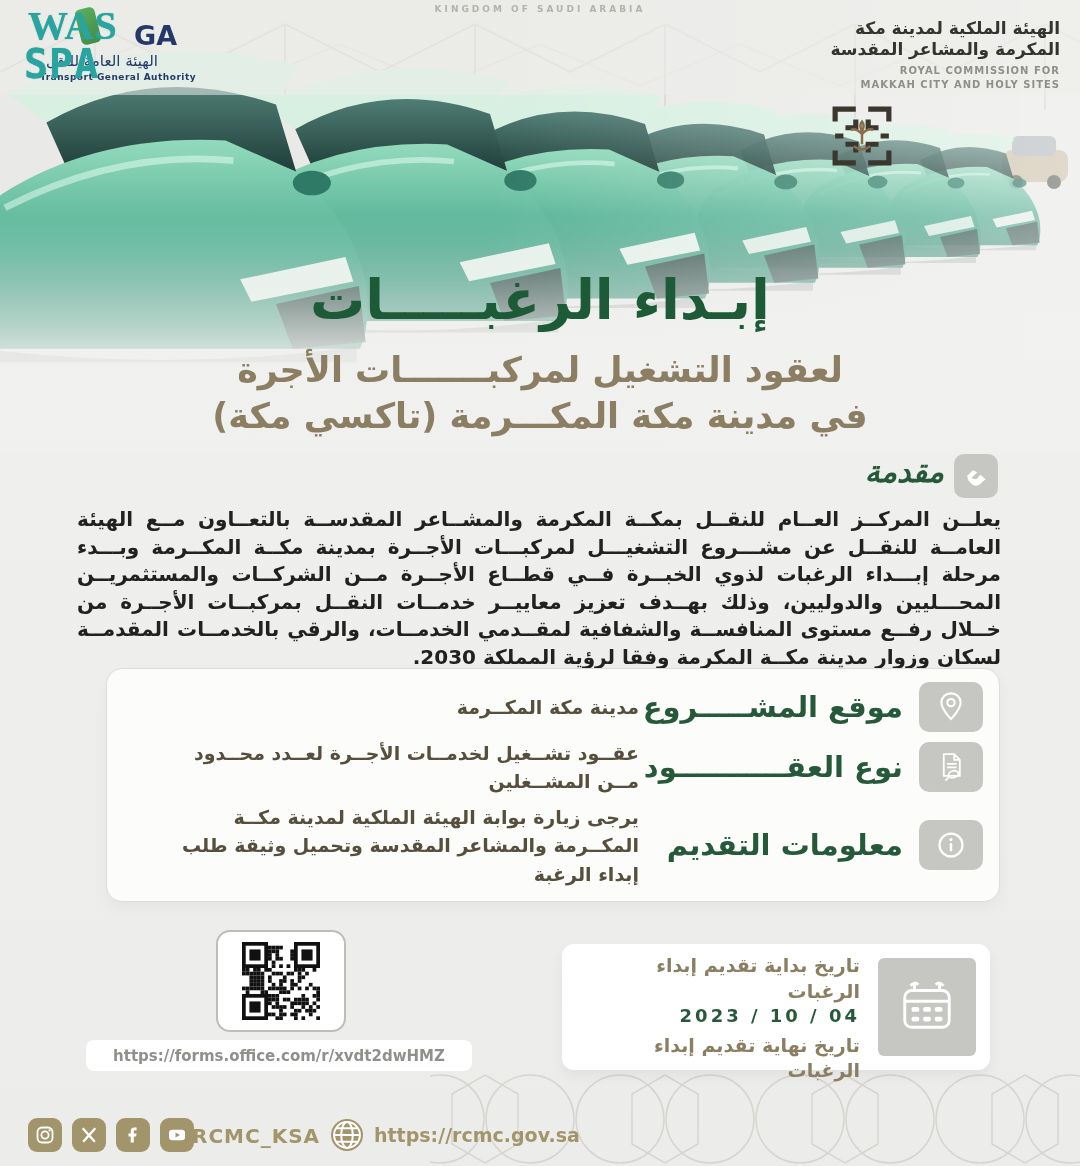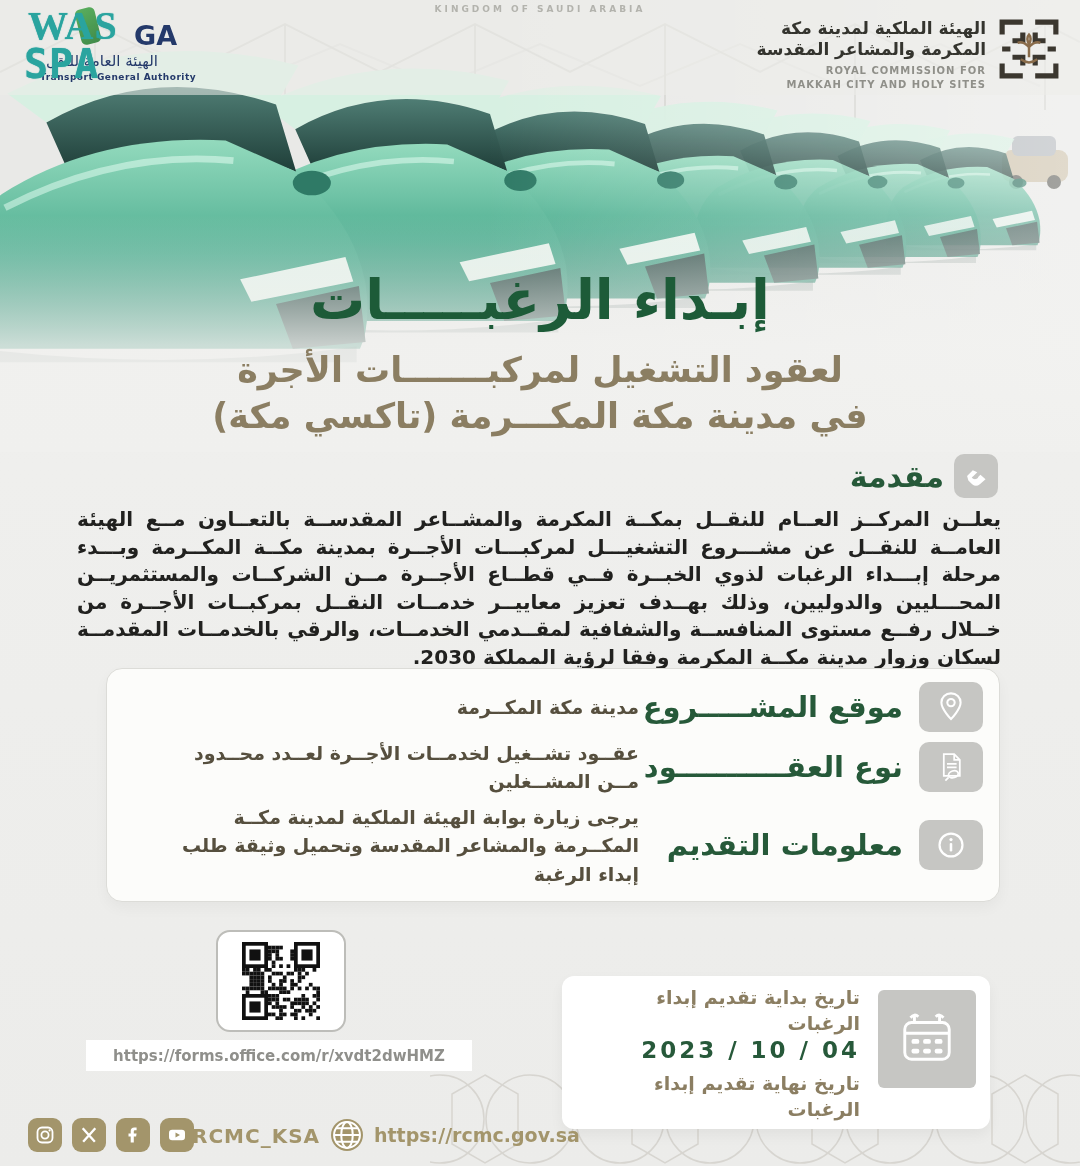--- a/index.html
+++ b/index.html
@@ -22,35 +22,35 @@
     color:#24396a; }
   .tga-ar { position:absolute; top:44px; left:34px; font-size:15px; font-weight:normal;
     color:#24396a; white-space:nowrap; }
   .tga-en { position:absolute; top:64px; left:28px; font-size:9px; font-weight:bold;
     color:#24396a; letter-spacing:.5px; white-space:nowrap; }
   .spa-was,.spa-spa { position:absolute; left:16px; font-family:"DejaVu Sans Mono",monospace;
     font-weight:bold; font-size:40px; line-height:1; color:#2aa49f; letter-spacing:1px;
     text-shadow:0 0 1px #2aa49f; }
   .spa-was { top:-2px;font-family:Liberation Serif, serif; } .spa-spa { top:36px; left:12px; }
 
-  .rcmc-logo { top:18px; right:20px; display:flex; gap:12px; }
+  .rcmc-logo { top:18px; right:20px; display:flex; flex-direction:column; gap:12px; }
   .rcmc-text { text-align:right; }
   .rcmc-ar { font-size:17px; font-weight:bold; color:#34342e; line-height:1.25; }
   .rcmc-en { font-size:10px; color:#8f8f89; letter-spacing:1px; line-height:1.45;
     margin-top:3px; font-weight:bold; }
 
   
   .main-title { top:268px; left:0; right:0; text-align:center; font-size:55px;
     font-weight:bold; color:#1d5b38; }
   .sub-title { left:0; right:0; text-align:center; font-size:35px; font-weight:bold;
     color:#8b7e62; }
   .sub1 { top:350px; } .sub2 { top:396px; }
 
   
-  .intro-row { top:454px; right:82px; display:flex; align-items:center; gap:10px; }
+  .intro-row { top:454px; right:82px; display:flex; gap:10px;font-style:italic; }
   .intro-heading { font-size:30px; font-weight:bold; color:#265939; }
   .icon-box { background:#c6c6c3; border-radius:10px; display:flex;
     align-items:center; justify-content:center; }
   .intro-icon { width:44px; height:44px; }
   .intro-par { top:506px; right:79px; width:924px; direction:rtl; text-align:justify;
     font-size:20px; font-weight:600; color:#21211f; line-height:1.38; }
 
   
   .details-card { top:668px; left:106px; width:894px; height:234px; background:#fcfcfa;
     border:1.5px solid #dcdcd8; border-radius:16px; box-shadow:0 6px 14px rgba(0,0,0,.04);
@@ -61,30 +61,30 @@
   .info-heading { font-size:29px; font-weight:bold; color:#265939; width:248px;
     white-space:nowrap; }
   .info-value { font-size:19px; font-weight:600; color:#564f3e; max-width:470px;
     line-height:1.5; }
 
   
   .qr-card { top:930px; left:216px; width:130px; height:102px; background:#fff;
     border:2px solid #bdbdb9; border-radius:14px; display:flex; align-items:center;
     justify-content:center; }
   .url-bar { top:1040px; left:86px; width:386px; height:31px; background:#fff;
-    border-radius:0; display:flex; align-items:center; justify-content:center;
+    border-radius:8px; display:flex; align-items:center; justify-content:center;
     font-size:15px; font-weight:bold; color:#8f8f8b; }
-  .dates-card { top:944px; left:562px; width:428px; height:153px; background:#fff;
-    border-radius:12px; box-shadow:0 6px 14px rgba(0,0,0,.05);margin-top:32px; }
+  .dates-card { top:944px; left:562px; width:428px; height:126px; background:#fff;
+    border-radius:12px; box-shadow:0 6px 14px rgba(0,0,0,.05); }
   .cal-box { position:absolute; top:14px; right:14px; width:98px; height:98px;
     background:#c6c6c3; border-radius:6px; display:flex; align-items:center;
     justify-content:center; }
   .dates-col { position:absolute; top:9px; right:130px; left:18px; text-align:right; }
   .date-label { font-size:19px; font-weight:600; color:#8b7e62; line-height:1.35; }
-  .date-value { font-size:23px; font-weight:bold; color:#27593a; letter-spacing:3px;
+  .date-value { font-size:18px; font-weight:bold; color:#27593a; letter-spacing:3px;
     direction:ltr; line-height:1.3; margin-bottom:5px; }
 
   
   .pattern { top:1072px; left:430px; width:650px; height:94px; }
   .footer-social { top:1118px; left:28px; display:flex; gap:10px; }
   .soc { width:34px; height:34px; border-radius:9px; background:#a3956b; display:flex;
     align-items:center; justify-content:center; }
   .handle { top:1124px; left:192px; font-size:20px; font-weight:bold; color:#a3956b;
     letter-spacing:1px; }
   .globe-wrap { top:1118px; left:330px; width:34px; height:34px; }

